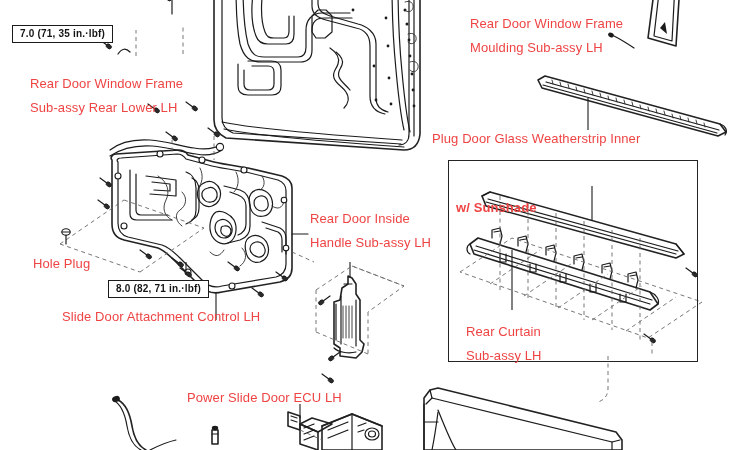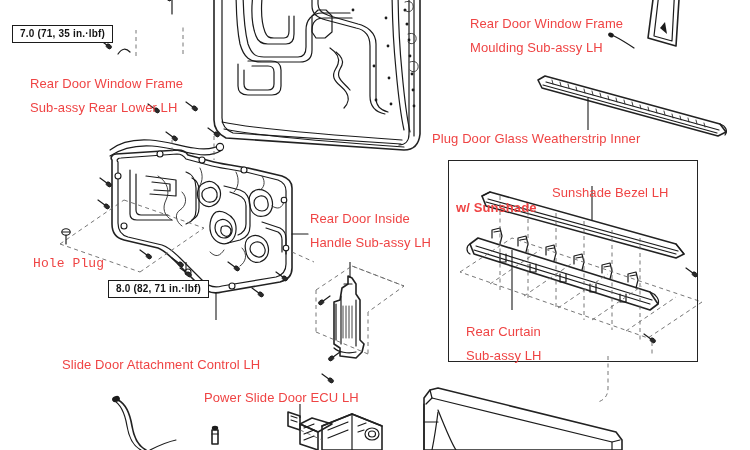--- a/index.html
+++ b/index.html
@@ -402,29 +402,28 @@
 
   <div class="label" style="left:470px; top:12px;">Rear Door Window Frame
 Moulding Sub-assy LH</div>
 
   <div class="label" style="left:432px; top:127px;">Plug Door Glass Weatherstrip Inner</div>
 
   <div class="boxframe" style="left:448px; top:160px; width:248px; height:200px;"></div>
 
   <div class="label bold" style="left:456px; top:164px;">w/ Sunshade</div>
 
-  <div class="label" style="left:552px; top:181px;">Sunshade Bezel LH</div>
 
   <div class="label" style="left:466px; top:320px;">Rear Curtain
 Sub-assy LH</div>
 
   <div class="label" style="left:310px; top:207px;">Rear Door Inside
 Handle Sub-assy LH</div>
 
-  <div class="label" style="left:33px; top:252px;font-family:Liberation Mono, monospace;">Hole Plug</div>
+  <div class="label" style="left:33px; top:252px;">Hole Plug</div>
 
   <div class="torque" style="left:108px; top:280px;">8.0 (82, 71 in.·lbf)</div>
 
-  <div class="label" style="left:62px; top:305px;margin-top:48px;">Slide Door Attachment Control LH</div>
-
-  <div class="label" style="left:204px; top:386px;">Power Slide Door ECU LH</div>
+  <div class="label" style="left:62px; top:305px;">Slide Door Attachment Control LH</div>
+
+  <div class="label" style="left:187px; top:386px;">Power Slide Door ECU LH</div>
 
 </div>
 
 </body></html>

